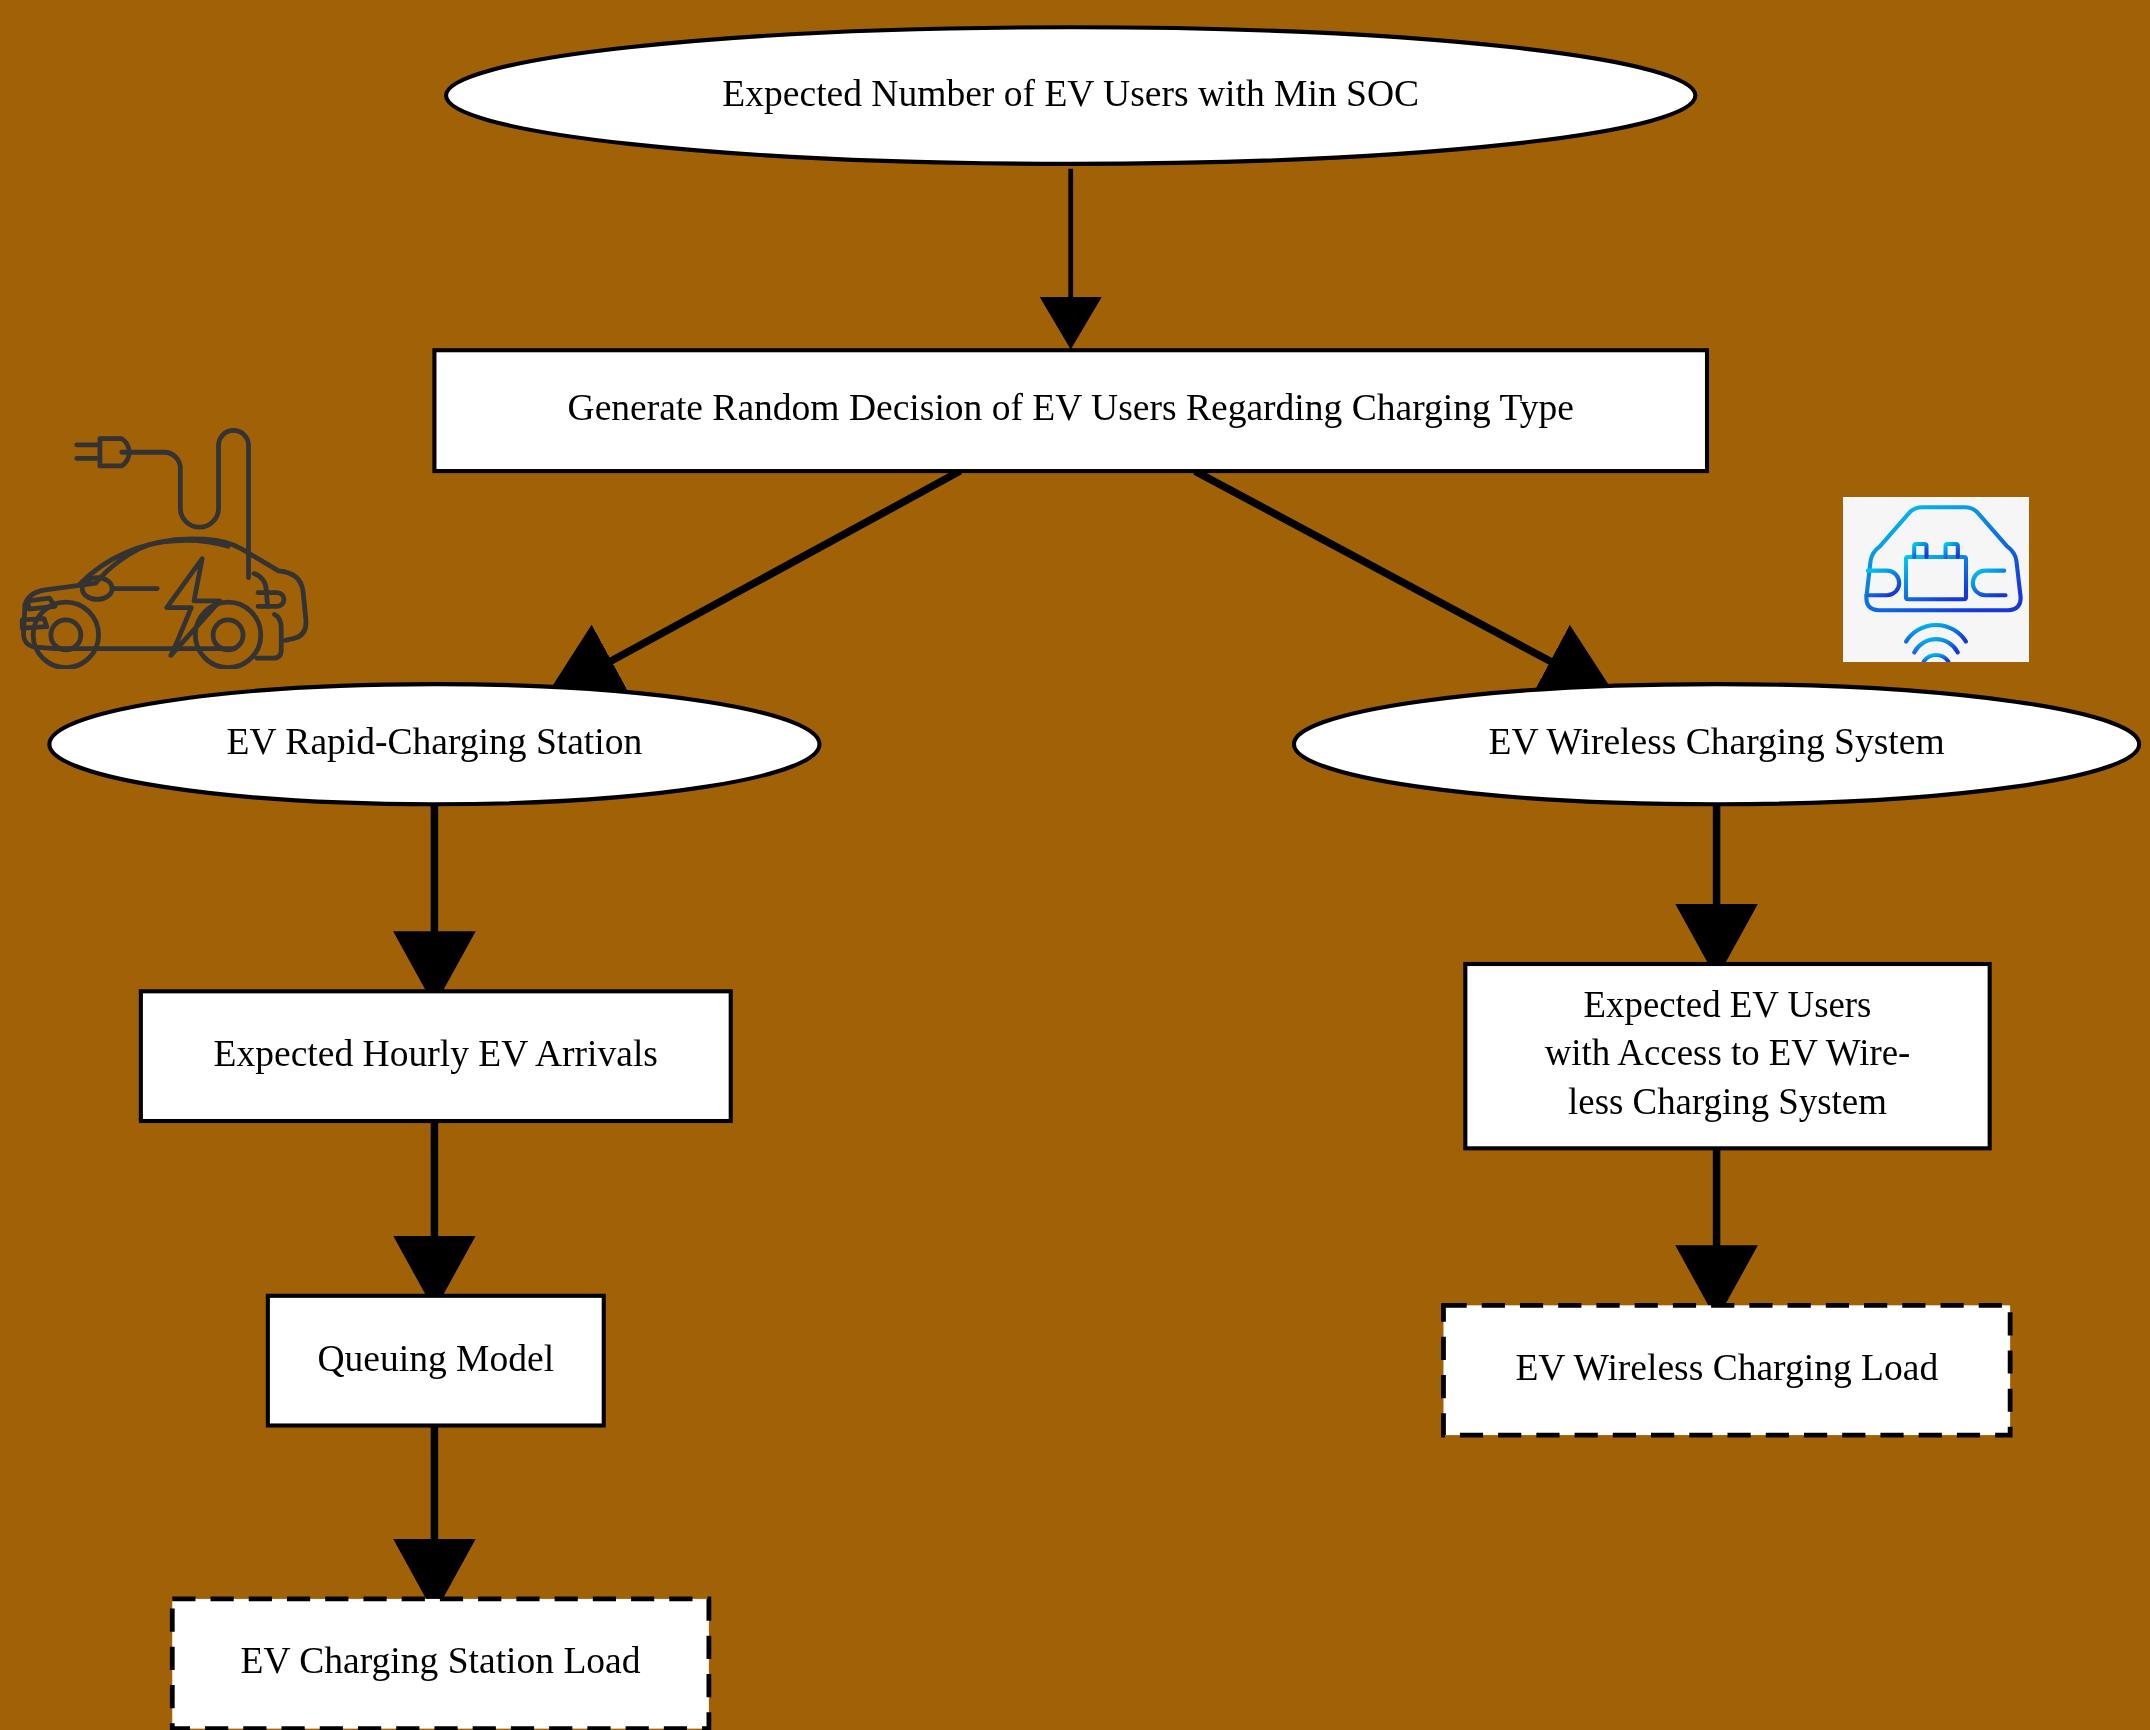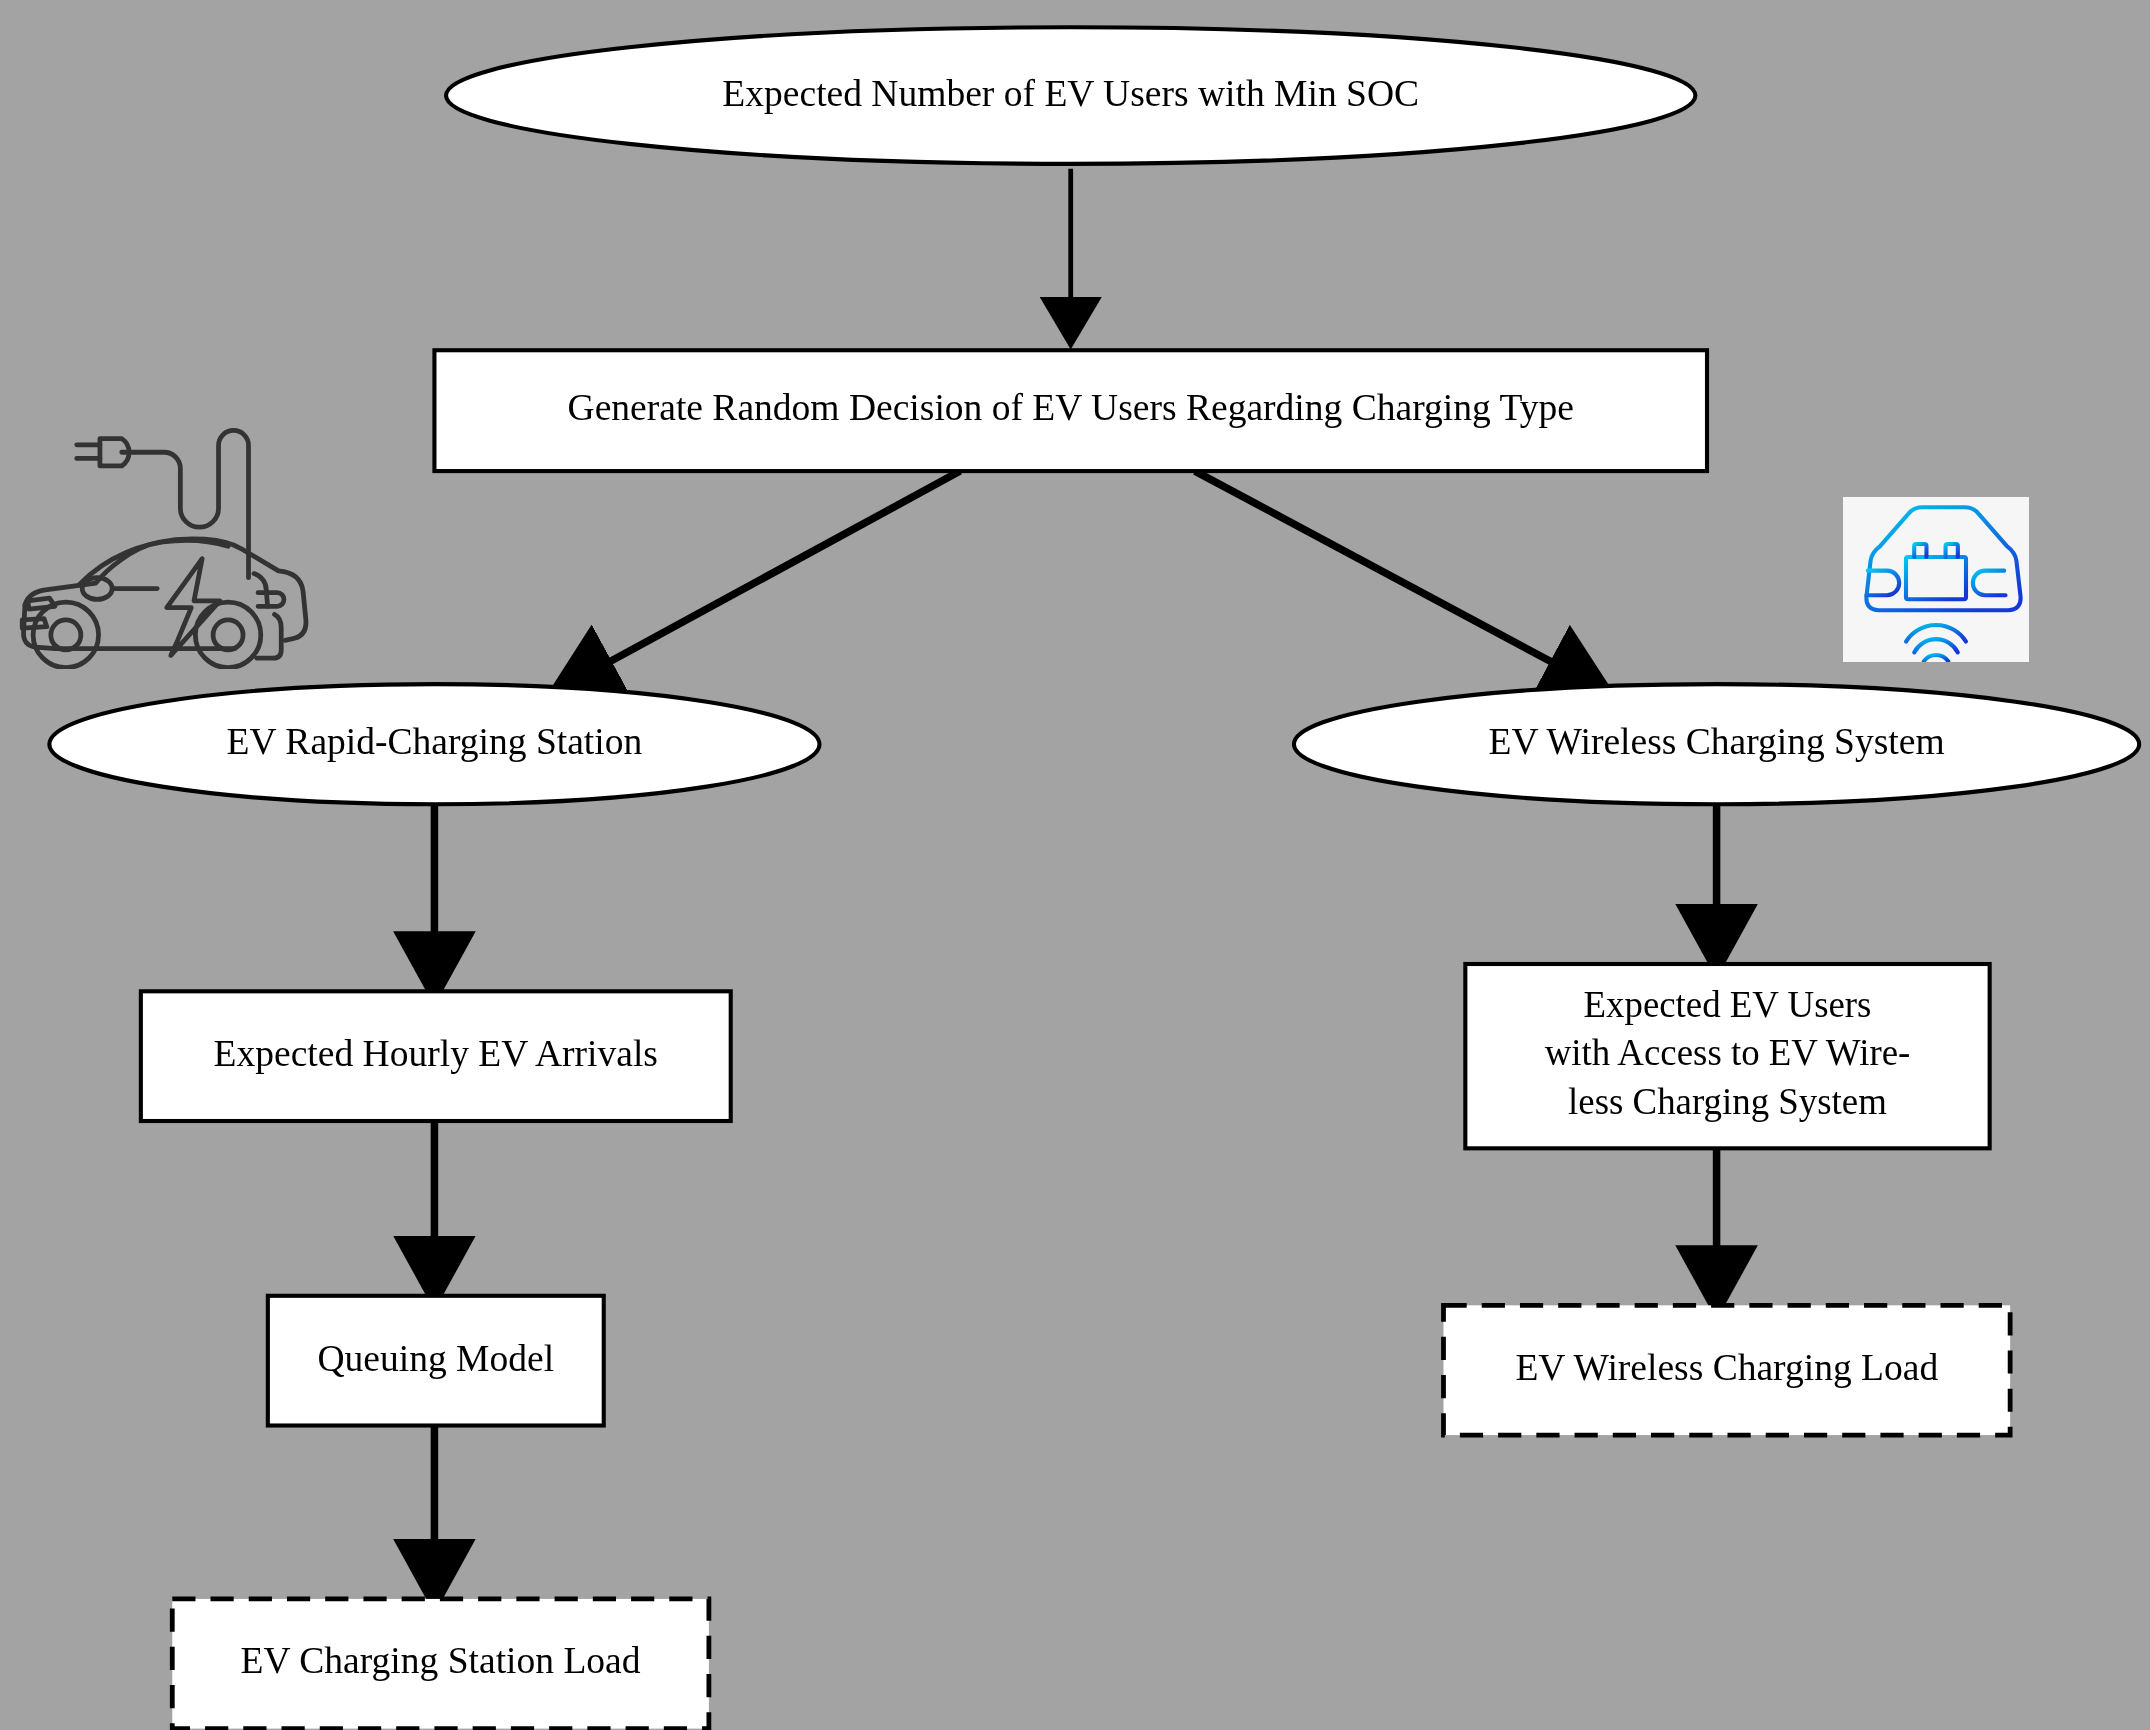--- a/index.html
+++ b/index.html
@@ -10,21 +10,21 @@
   body {
     width: 2151px;
     height: 1730px;
     font-family: "Liberation Serif", serif;
     overflow: hidden;
   }
   #diagram-root {
     position: relative;
     width: 2151px;
     height: 1730px;
-    background: #a3a3a3;
+    background: #a16207;
   }
   svg.flow {
     position: absolute;
     left: 0;
     top: 0;
     width: 2151px;
     height: 1730px;
   }
   .node-shape {
     fill: #ffffff;

